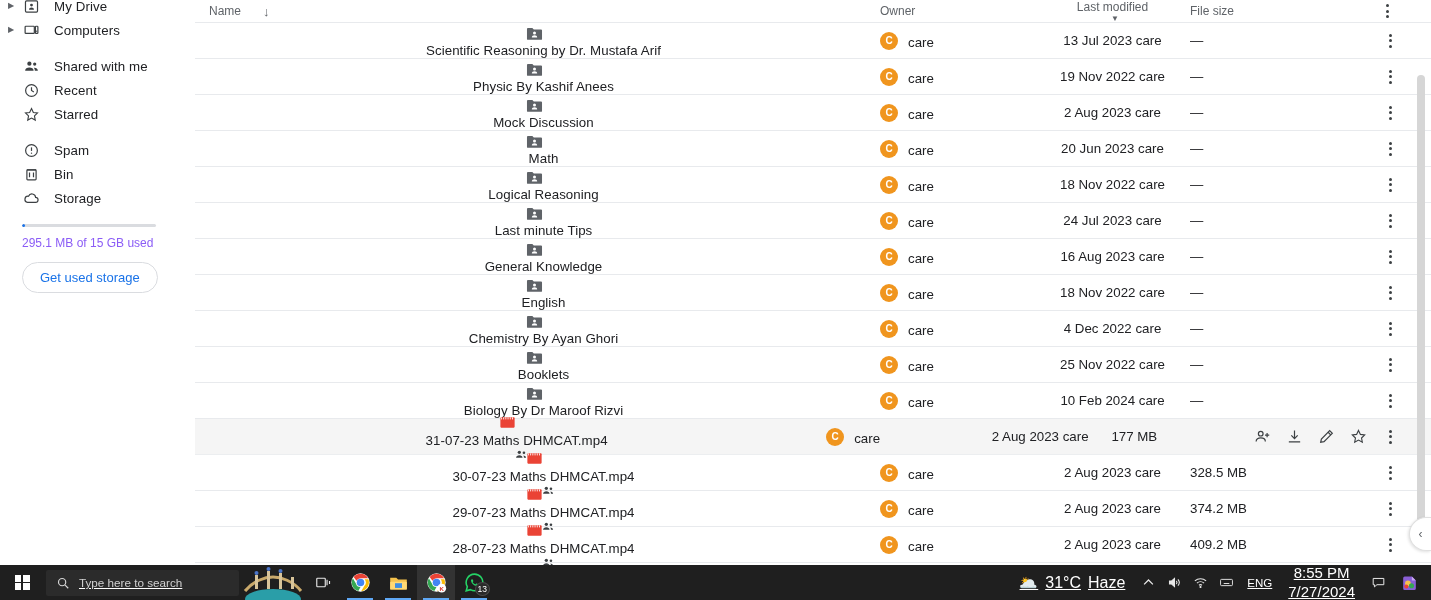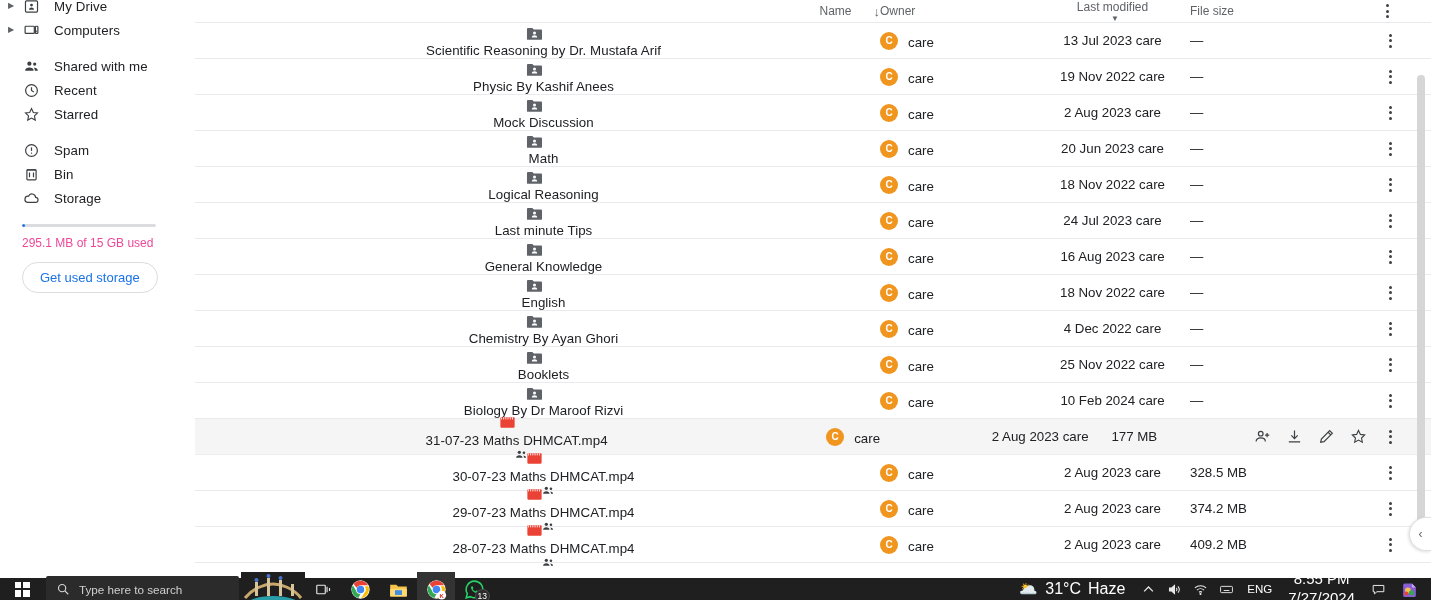--- a/index.html
+++ b/index.html
@@ -32,41 +32,41 @@
   .nav-ico svg { width:17px; height:17px; display:block; }
   .nav-label { white-space:nowrap; letter-spacing:.1px; }
   .nav-gap { height:12px; }
 
   #storage-wrap { padding:8px 18px 0 22px; margin-top:6px; }
   #storage-bar {
     width:134px; height:3px; background:#dadce0; border-radius:2px;
     position:relative; overflow:hidden;
   }
   #storage-fill { position:absolute; left:0; top:0; height:3px; width:3px; background:#1a73e8; border-radius:2px; }
-  #storage-text { margin-top:9px; font-size:12px; color:#ec4899; white-space:nowrap; }
+  #storage-text { margin-top:9px; font-size:12px; color:#8b5cf6; white-space:nowrap; }
   #get-storage {
     margin-top:12px; display:inline-flex; align-items:center; justify-content:center;
     height:31px; padding:0 17px; border:1px solid #dadce0; border-radius:16px;
     color:#1a73e8; font-size:13px; background:#fff; cursor:pointer; white-space:nowrap;
   }
 
   
   #content { position:absolute; left:195px; top:0; right:0; height:565px; background:#fff; }
 
   #thead {
     display:flex; align-items:center; height:23px;
     font-size:12px; color:#5f6368; padding-left:12px;
     border-bottom:1px solid #e8eaed;
   }
   .col-name { width:673px; display:flex; align-items:center; padding-left:0; }
   .col-owner { width:155px; display:flex; align-items:flex-end; }
   .col-mod  { width:155px; display:flex; align-items:center;flex-direction:column; }
   .col-size { width:155px; display:flex; align-items:center; }
   .col-act  { flex:1; display:flex; align-items:center; justify-content:flex-end; padding-right:32px; }
-  #thead .col-name { padding-left:2px;justify-content:flex-end; }
+  #thead .col-name { padding-left:2px; }
   .sort-arrow { margin-left:22px; font-size:13px; color:#5f6368; line-height:1; }
   .hdr-caret { margin-left:5px; font-size:8px; color:#5f6368; }
   #thead .col-act { padding-right:35px; }
 
   #rows { position:relative; }
   .row {
     display:flex; align-items:center; height:36px;
     border-bottom:1px solid #e8eaed; font-size:13.3px; color:#202124;
     padding-left:12px; cursor:pointer;
   }
@@ -101,23 +101,24 @@
   #collapse-btn {
     position:absolute; right:0px; bottom:14px; width:22px; height:34px;
     background:#fff; border:1px solid #e0e0e0; border-right:none;
     border-radius:20px 0 0 20px; display:flex; align-items:center;
     justify-content:center; font-size:12px; color:#5f6368;
     box-shadow:-1px 1px 3px rgba(0,0,0,.12); cursor:pointer;
   }
 
   
   #taskbar {
-    position:absolute; left:0; bottom:0; width:1431px; height:22px;
+    position:absolute; left:0; bottom:0; width:1431px; height:35px;
     background:#1f1f1f; display:flex; align-items:center; color:#fff;
     font-size:11.5px;
+    text-decoration:underline;
   }
   #start-btn { width:44px; height:35px; display:flex; align-items:center; justify-content:center; cursor:pointer; }
   .win-logo { width:15px; height:15px; display:grid; grid-template-columns:1fr 1fr; grid-template-rows:1fr 1fr; gap:1.6px; }
   .win-logo i { background:#fff; display:block; }
   #search-box {
     width:193px; height:26px; background:#2b2b2b; border-radius:2px;
     display:flex; align-items:center; padding-left:10px; margin-left:2px; cursor:text;
   }
   #search-box .mag { width:14px; height:14px; margin-right:9px; color:#d6d6d6; }
   #search-box .mag svg { width:14px; height:14px; display:block; }

